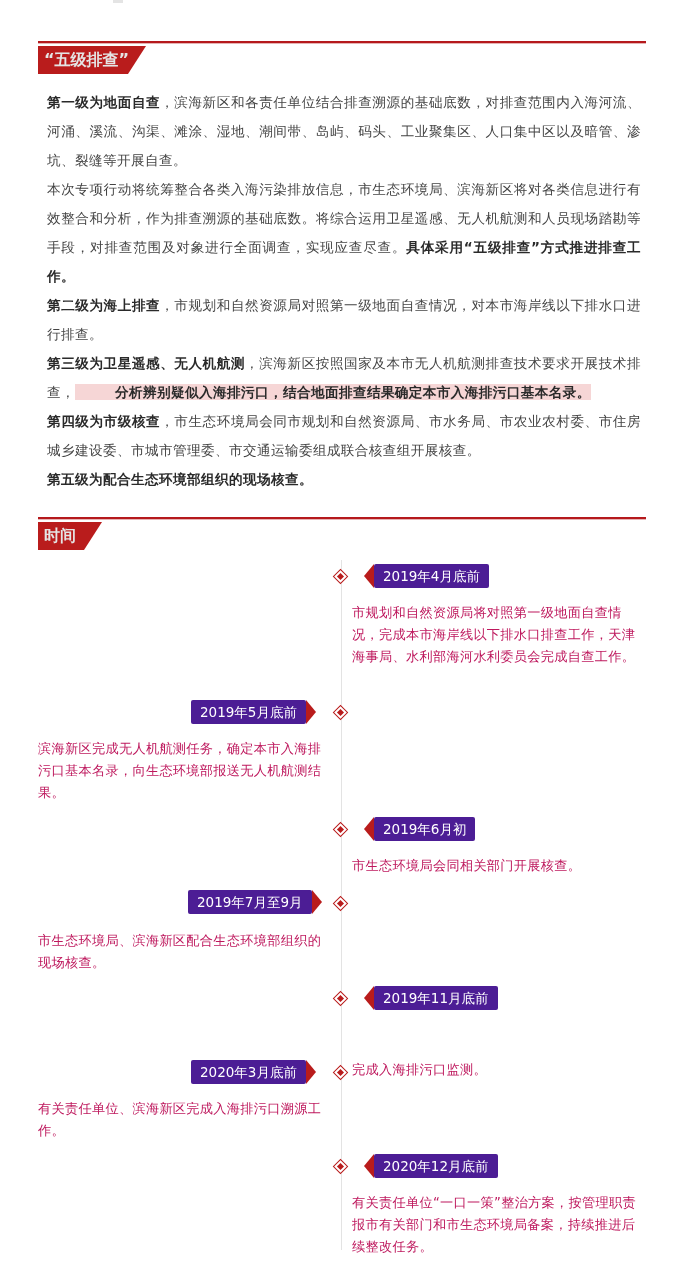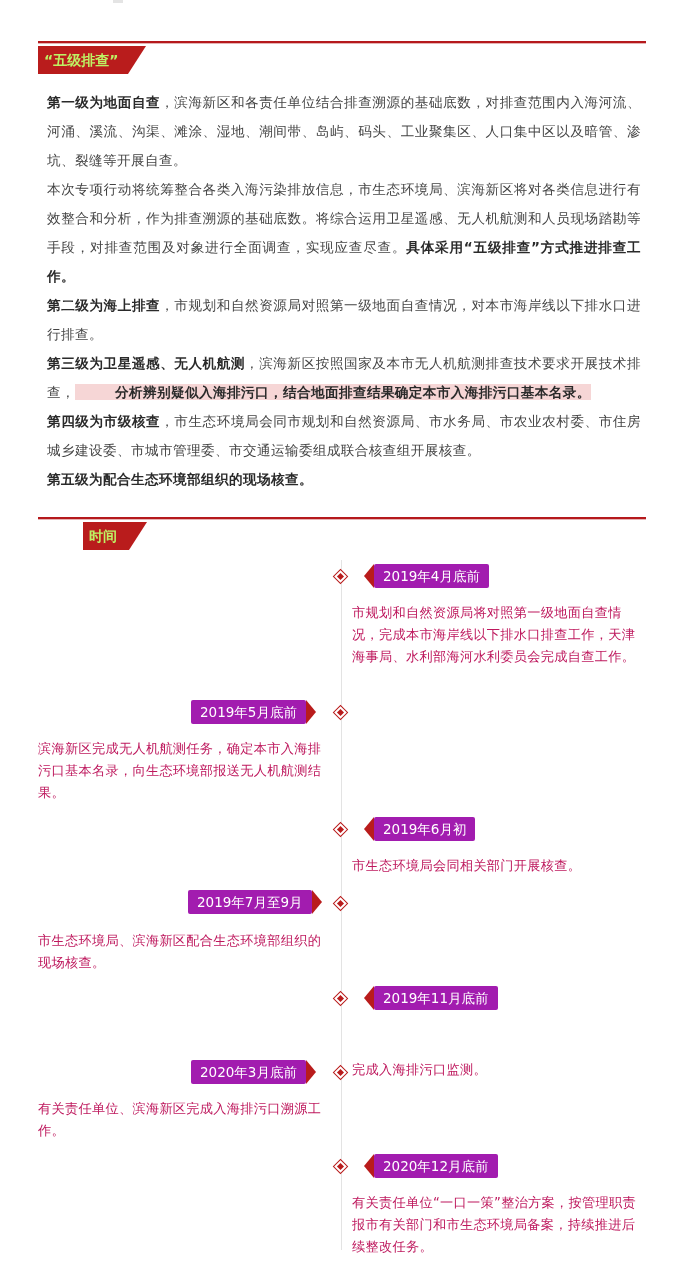--- a/index.html
+++ b/index.html
@@ -2,35 +2,35 @@
 <html><head>
 <meta charset="utf-8">
 <style>
   html, body { margin:0; padding:0; background:#ffffff; }
   body { width:683px; height:1264px; position:relative; overflow:hidden;
          font-family:"DejaVu Sans","Liberation Sans",sans-serif; color:#3a3a3a; }
   .stray { position:absolute; left:113px; top:0; width:10px; height:3px; background:#e4e4e4; }
 
   .section-rule { position:absolute; left:38px; width:608px; height:2px; background:#b5191c;
                   box-shadow:0 1px 0 #e6b3b4; }
-  .section-tag { position:absolute; left:38px; height:28px; background:#b91c1c; color:#bef264;
-                 font-size:14px; font-weight:bold; line-height:28px; padding-left:6px;
+  .section-tag { position:absolute; left:38px; height:28px; background:#b91c1c; color:#e5e5e5;
+                 font-size:16px; font-weight:bold; line-height:28px; padding-left:6px;
                  clip-path:polygon(0 0,100% 0,calc(100% - 18px) 100%,0 100%); box-sizing:border-box; }
 
   .intro { position:absolute; left:47px; top:88px; width:594px; font-size:13.6px; line-height:29px;
            color:#444; letter-spacing:0.4px; text-align:justify; }
   .intro p { margin:0; }
   .intro b { color:#2a2a2a; }
   .hl { background:#f6d6d6;padding-left:40px; }
 
   .timeline-line { position:absolute; left:341px; top:560px; width:1px; height:690px; background:#e3e3e3; }
   .diamond { position:absolute; width:9px; height:9px; transform:rotate(45deg);
              border:1.5px solid #b91c1c; background:#fff; }
   .diamond::after { content:""; position:absolute; left:2px; top:2px; width:5px; height:5px; background:#b91c1c; }
-  .date-tag { position:absolute; height:24px; line-height:24px; background:#a21caf; color:#fff;
+  .date-tag { position:absolute; height:24px; line-height:24px; background:#4c1d95; color:#fff;
               font-size:13.5px; padding:0 9px; border-radius:2px; }
   .date-tag.right::before { content:""; position:absolute; left:-10px; top:0; border-right:10px solid #b91c1c;
                             border-top:12px solid transparent; border-bottom:12px solid transparent; }
   .date-tag.left::after { content:""; position:absolute; right:-10px; top:0; border-left:10px solid #b91c1c;
                           border-top:12px solid transparent; border-bottom:12px solid transparent; }
   .entry-text { position:absolute; font-size:13.2px; line-height:22px; color:#be185d; letter-spacing:0.3px; width:290px; }
 </style>
 </head>
 <body>
 
@@ -42,21 +42,21 @@
 <div class="intro">
   <p><b>第一级为地面自查</b><span>，滨海新区和各责任单位结合排查溯源的基础底数，对排查范围内入海河流、河涌、溪流、沟渠、滩涂、湿地、潮间带、岛屿、码头、工业聚集区、人口集中区以及暗管、渗坑、裂缝等开展自查。</span></p>
   <p><span>本次专项行动将统筹整合各类入海污染排放信息，市生态环境局、滨海新区将对各类信息进行有效整合和分析，作为排查溯源的基础底数。将综合运用卫星遥感、无人机航测和人员现场踏勘等手段，对排查范围及对象进行全面调查，实现应查尽查。</span><b>具体采用“五级排查”方式推进排查工作。</b></p>
   <p><b>第二级为海上排查</b><span>，市规划和自然资源局对照第一级地面自查情况，对本市海岸线以下排水口进行排查。</span></p>
   <p><b>第三级为卫星遥感、无人机航测</b><span>，滨海新区按照国家及本市无人机航测排查技术要求开展技术排查，</span><b class="hl">分析辨别疑似入海排污口，结合地面排查结果确定本市入海排污口基本名录。</b></p>
   <p><b>第四级为市级核查</b><span>，市生态环境局会同市规划和自然资源局、市水务局、市农业农村委、市住房城乡建设委、市城市管理委、市交通运输委组成联合核查组开展核查。</span></p>
   <p><b>第五级为配合生态环境部组织的现场核查。</b><span></span></p>
 </div>
 
 <div class="section-rule" style="top:517px;"></div>
-<div class="section-tag" style="top:522px;width:64px;margin-left:45px;">时间</div>
+<div class="section-tag" style="top:522px;width:64px;">时间</div>
 
 <div class="timeline-line"></div>
 
 <div class="diamond" style="left:335px;top:571px;"></div>
 <div class="date-tag right" style="left:374px;top:564px;">2019年4月底前</div>
 <div class="entry-text" style="left:352px;top:602px;">市规划和自然资源局将对照第一级地面自查情况，完成本市海岸线以下排水口排查工作，天津海事局、水利部海河水利委员会完成自查工作。</div>
 
 <div class="diamond" style="left:335px;top:707px;"></div>
 <div class="date-tag left" style="left:191px;top:700px;">2019年5月底前</div>
 <div class="entry-text" style="left:38px;top:738px;">滨海新区完成无人机航测任务，确定本市入海排污口基本名录，向生态环境部报送无人机航测结果。</div>

